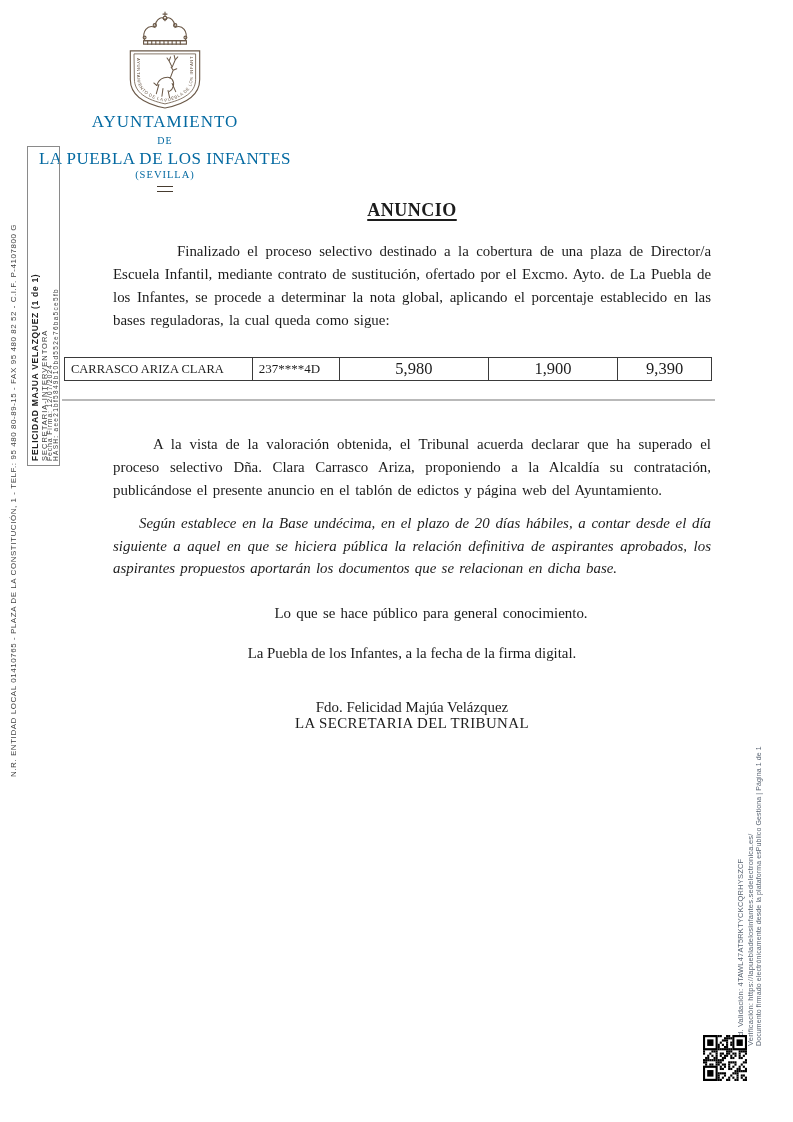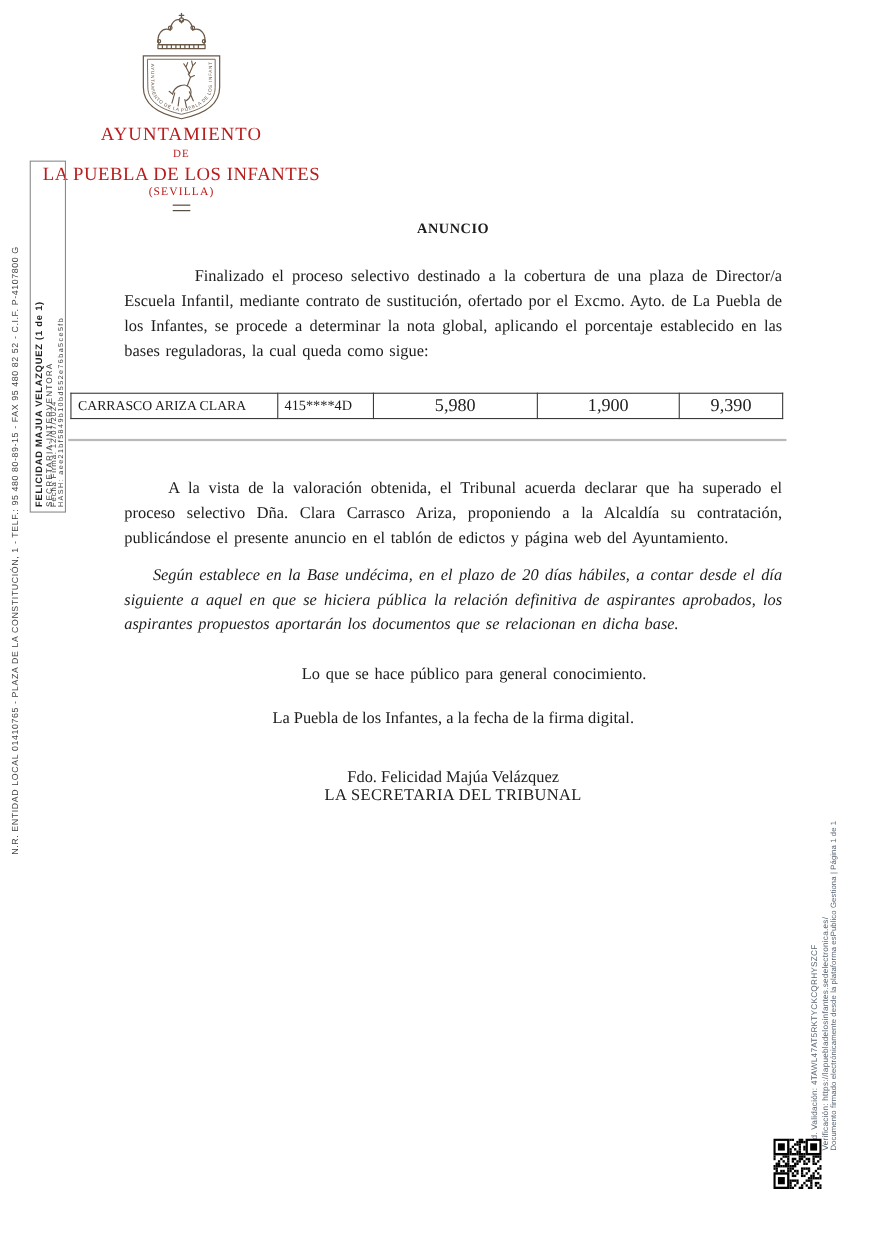--- a/index.html
+++ b/index.html
@@ -3,30 +3,30 @@
 <meta charset="utf-8">
 <style>
   html,body{margin:0;padding:0;background:#e8e8e8;}
   .page{
     position:relative;width:793px;height:1122px;background:#ffffff;
     margin:0 auto;overflow:hidden;
     font-family:"Liberation Serif","DejaVu Serif",serif;color:#1c1c1c;
   }
   
   .emblem{position:absolute;left:123px;top:10px;width:84px;height:100px;}
-  .org-block{position:absolute;left:35px;top:112px;width:260px;text-align:center;color:#b91c1c;}
+  .org-block{position:absolute;left:35px;top:112px;width:260px;text-align:center;color:#0369a1;}
   .org-name{font-size:17px;letter-spacing:1px;line-height:20px;}
   .org-de{font-size:10px;letter-spacing:1px;margin-top:3px;}
   .org-town{font-size:17px;letter-spacing:.5px;margin-top:3px;}
   .org-prov{font-size:10.5px;letter-spacing:1px;margin-top:0;}
   .org-dash{width:16px;height:4px;border-top:1.4px solid #463b2f;border-bottom:1.4px solid #463b2f;margin:6px auto 0 auto;}
   
   .content{position:absolute;left:113px;width:598px;}
-  .doc-title{top:200px;text-align:center;font-weight:bold;font-size:13px;letter-spacing:.5px;
-    text-underline-offset:3px;text-decoration-thickness:1.5px;}
+  .doc-title{top:200px;text-align:center;font-weight:bold;font-size:18px;letter-spacing:.5px;
+    text-decoration:underline;text-underline-offset:3px;text-decoration-thickness:1.5px;}
   .para{text-align:justify;font-size:14.9px;line-height:23px;word-spacing:1.5px;}
   .p1{top:240px;text-indent:64px;}
   .p2{top:410px;text-indent:40px;margin-top:23px;}
   .p3{top:512px;text-indent:26px;line-height:22.5px;font-style:italic;}
   .p4{top:602px;text-indent:38px;text-align:center;}
   .center-line{text-align:center;font-size:14.9px;}
   .cl1{top:645px;}
   .cl2{top:671px;letter-spacing:.4px;margin-top:44px;}
   .cl3{top:699px;}
   
@@ -104,21 +104,21 @@
     <colgroup>
       <col class="c-name">
         <col class="c-dni">
         <col class="c-opo">
         <col class="c-con">
         <col class="c-tot">
     </colgroup>
     <tbody>
     <tr>
       <td class="cell-name">CARRASCO ARIZA CLARA</td>
-      <td class="cell-dni">415****4D</td>
+      <td class="cell-dni">237****4D</td>
       <td class="cell-num">5,980</td>
       <td class="cell-num">1,900</td>
       <td class="cell-num">9,390</td>
     </tr>
   </tbody>
     </table>
   <div class="scan-line"></div>
 
   <div class="content abs para p2">A la vista de la valoración obtenida, el Tribunal acuerda declarar que ha superado el proceso selectivo Dña. Clara Carrasco Ariza, proponiendo a la Alcaldía su contratación, publicándose el presente anuncio en el tablón de edictos y página web del Ayuntamiento.</div>
   <div class="content abs para p3">Según establece en la Base undécima, en el plazo de 20 días hábiles, a contar desde el día siguiente a aquel en que se hiciera pública la relación definitiva de aspirantes aprobados, los aspirantes propuestos aportarán los documentos que se relacionan en dicha base.</div>

